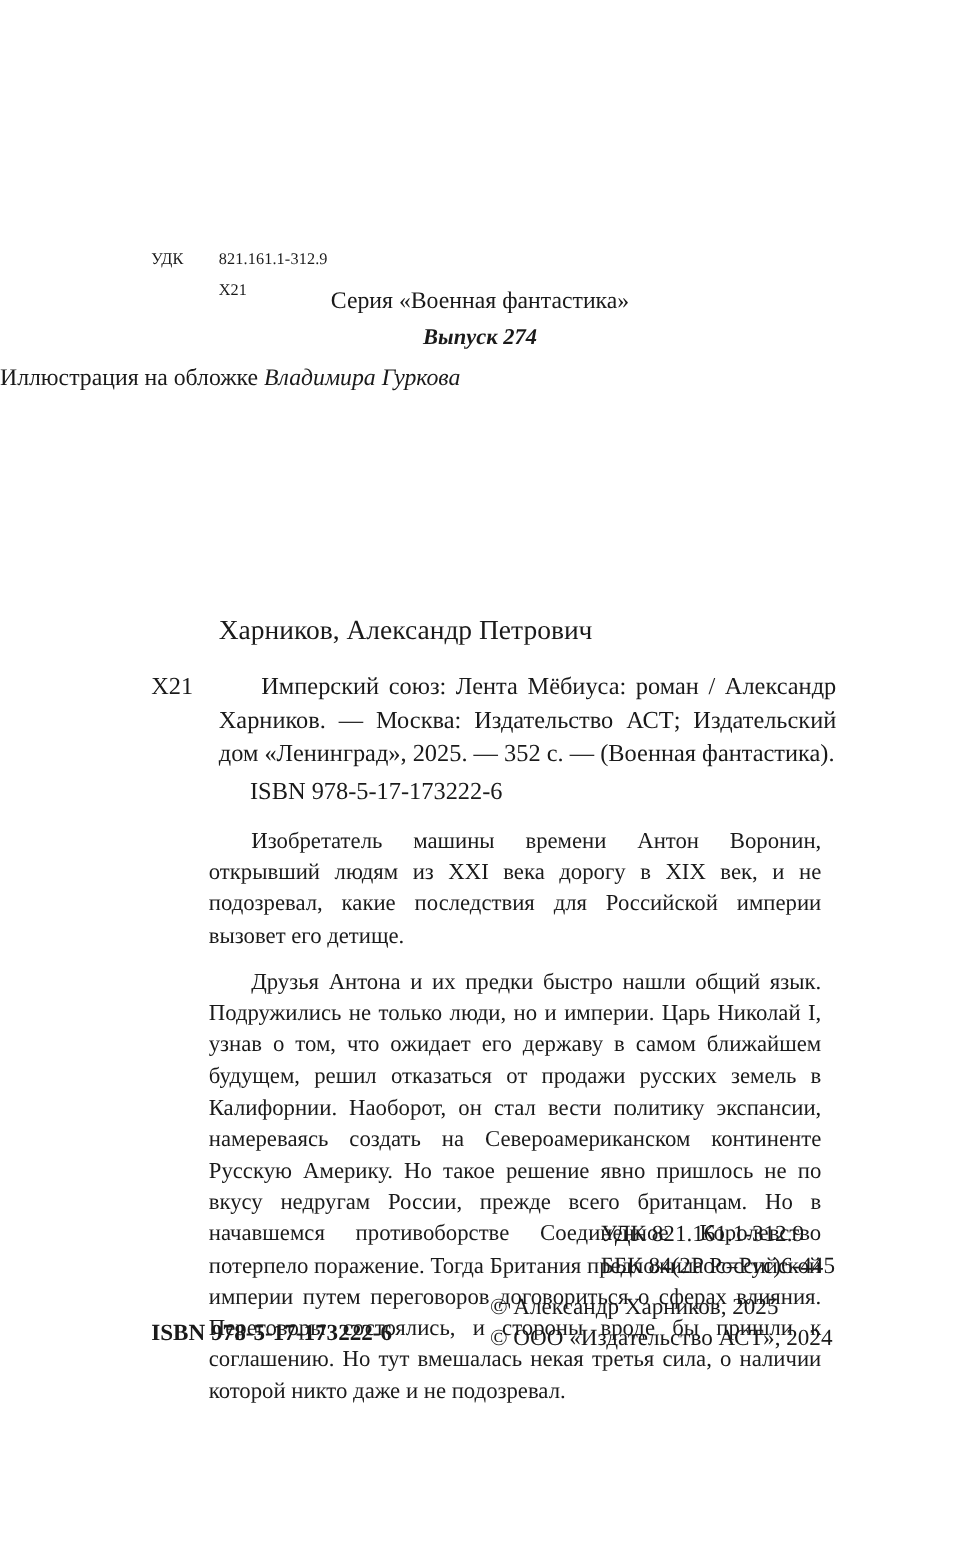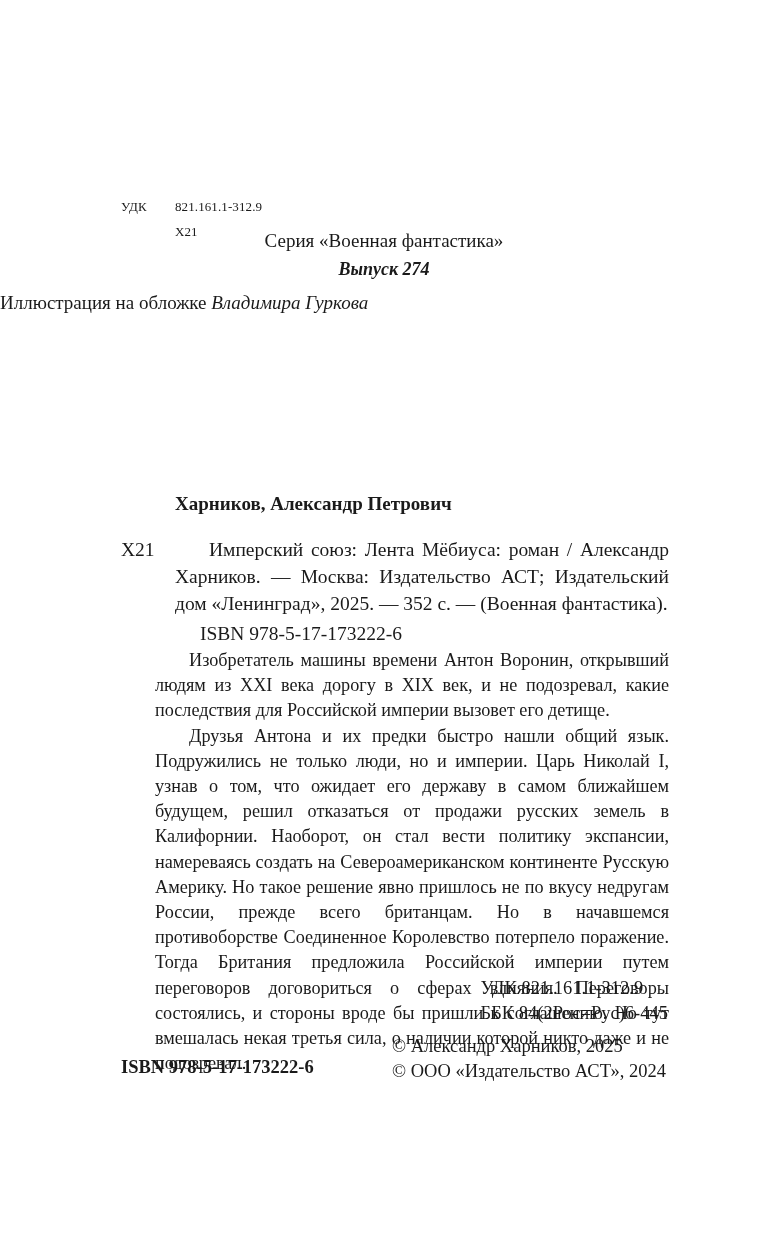--- a/index.html
+++ b/index.html
@@ -93,22 +93,22 @@
   .legal-warning div { white-space: nowrap; }
 
   
   .record {
     position: absolute;
     left: 121px;
     top: 492px;
     width: 548px;
   }
   .record-author {
-    font-weight: bold;
-    font-size: 19px;
+    font-weight: normal;
+    font-size: 22px;
     line-height: 24px;
     padding-left: 54px;
   }
   .record-body {
     position: relative;
     margin-top: 2px;
   }
   .record-shelf {
     position: absolute;
     left: 0;
@@ -142,21 +142,21 @@
     position: absolute;
     left: 155px;
     top: 648px;
     width: 514px;
     font-size: 18.2px;
     line-height: 25.2px;
     text-align: justify;
     text-justify: inter-word;
   }
   .annotation p {
-    margin: 0;
+    margin: 12px;
     text-indent: 34px;
   }
 
   
   .footer-codes {
     position: absolute;
     right: 100px;
     top: 976px;
     text-align: left;
     font-size: 18.5px;

